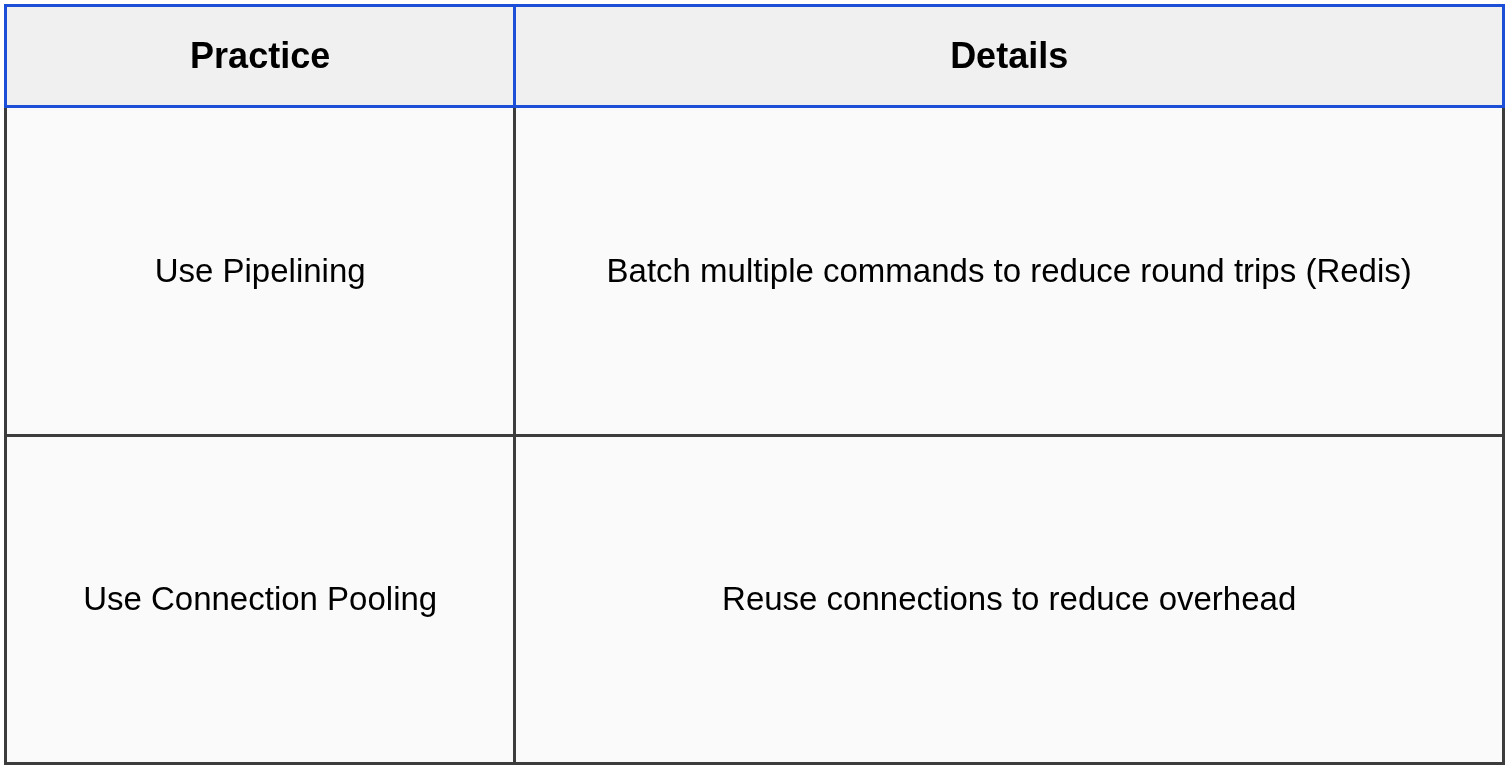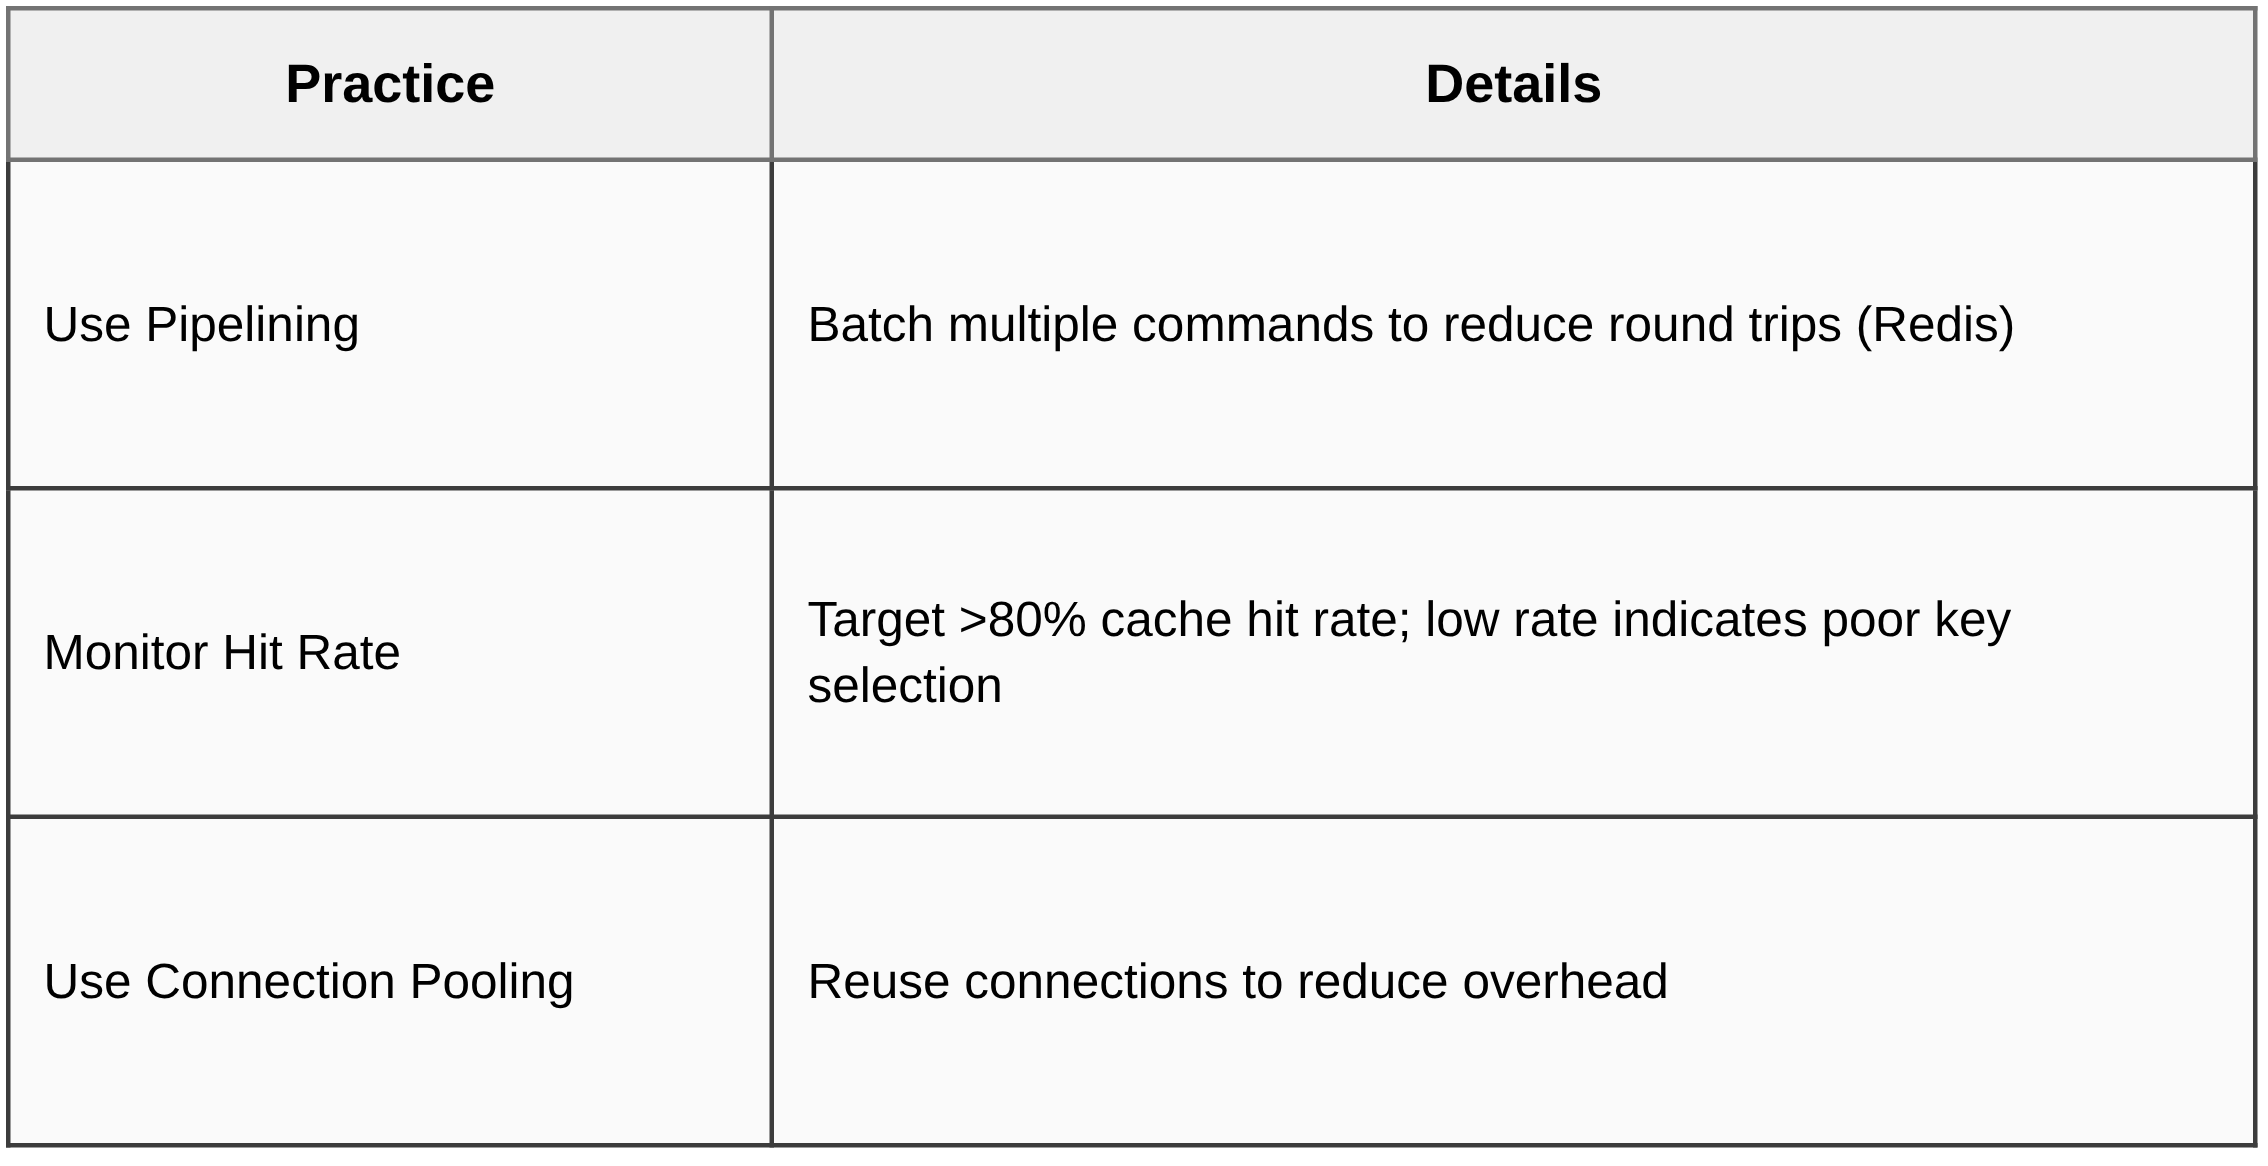--- a/index.html
+++ b/index.html
@@ -24,36 +24,37 @@
     height: 100%;
     border-collapse: collapse;
     table-layout: fixed;
     border: 3px solid #3c3c3c;
   }
   table.data-table col.col-practice { width: 34%; }
   table.data-table col.col-details  { width: 66%; }
 
   thead th {
     background: #f0f0f0;
-    border: 3px solid #737373;
+    border: 3px solid #1d4ed8;
     font-size: 36px;
     font-weight: bold;
     color: #000000;
     text-align: center;
     vertical-align: middle;
     height: 90px;
     padding: 4px 10px;
     line-height: 1.2;
   }
 
   tbody td {
     border: 3px solid #3c3c3c;
     font-size: 33px;
     font-weight: normal;
     color: #000000;
+    text-align: center;
     vertical-align: middle;
     padding: 10px 22px;
     line-height: 1.32;
     height: 135px;
   }
   tbody tr.row-odd  td { background: #fafafa; }
   tbody tr.row-even td { background: #ffffff; }
 </style>
 </head>
 <body>
@@ -69,22 +70,18 @@
         <th>Practice</th>
         <th>Details</th>
       </tr>
     </thead>
     <tbody>
       <tr class="row-odd">
         <td>Use Pipelining</td>
         <td>Batch multiple commands to reduce round trips (Redis)</td>
       </tr>
       <tr class="row-odd">
-        <td>Monitor Hit Rate</td>
-        <td>Target &gt;80% cache hit rate; low rate indicates poor key selection</td>
-      </tr>
-      <tr class="row-odd">
         <td>Use Connection Pooling</td>
         <td>Reuse connections to reduce overhead</td>
       </tr>
     </tbody>
   </table>
 </div>
 
 </body></html>

